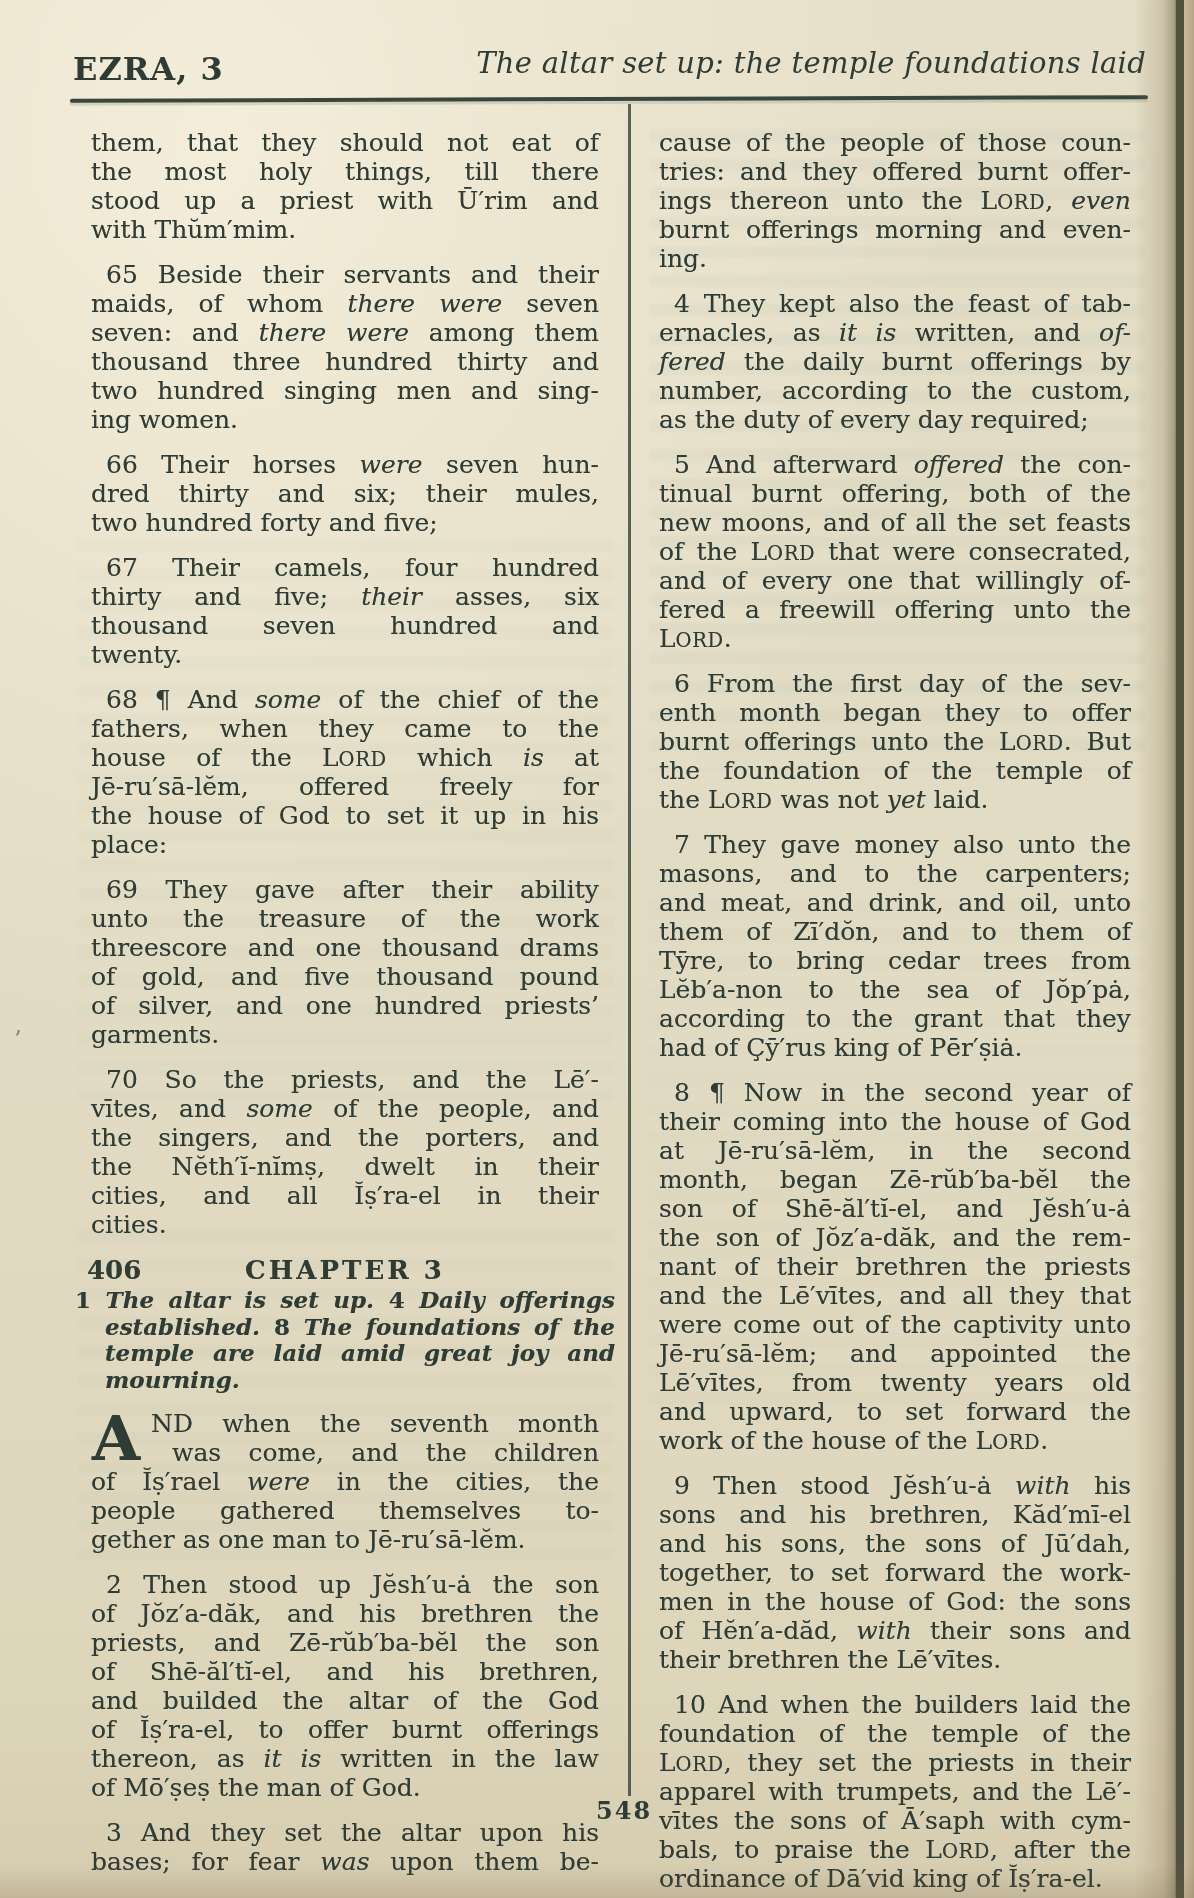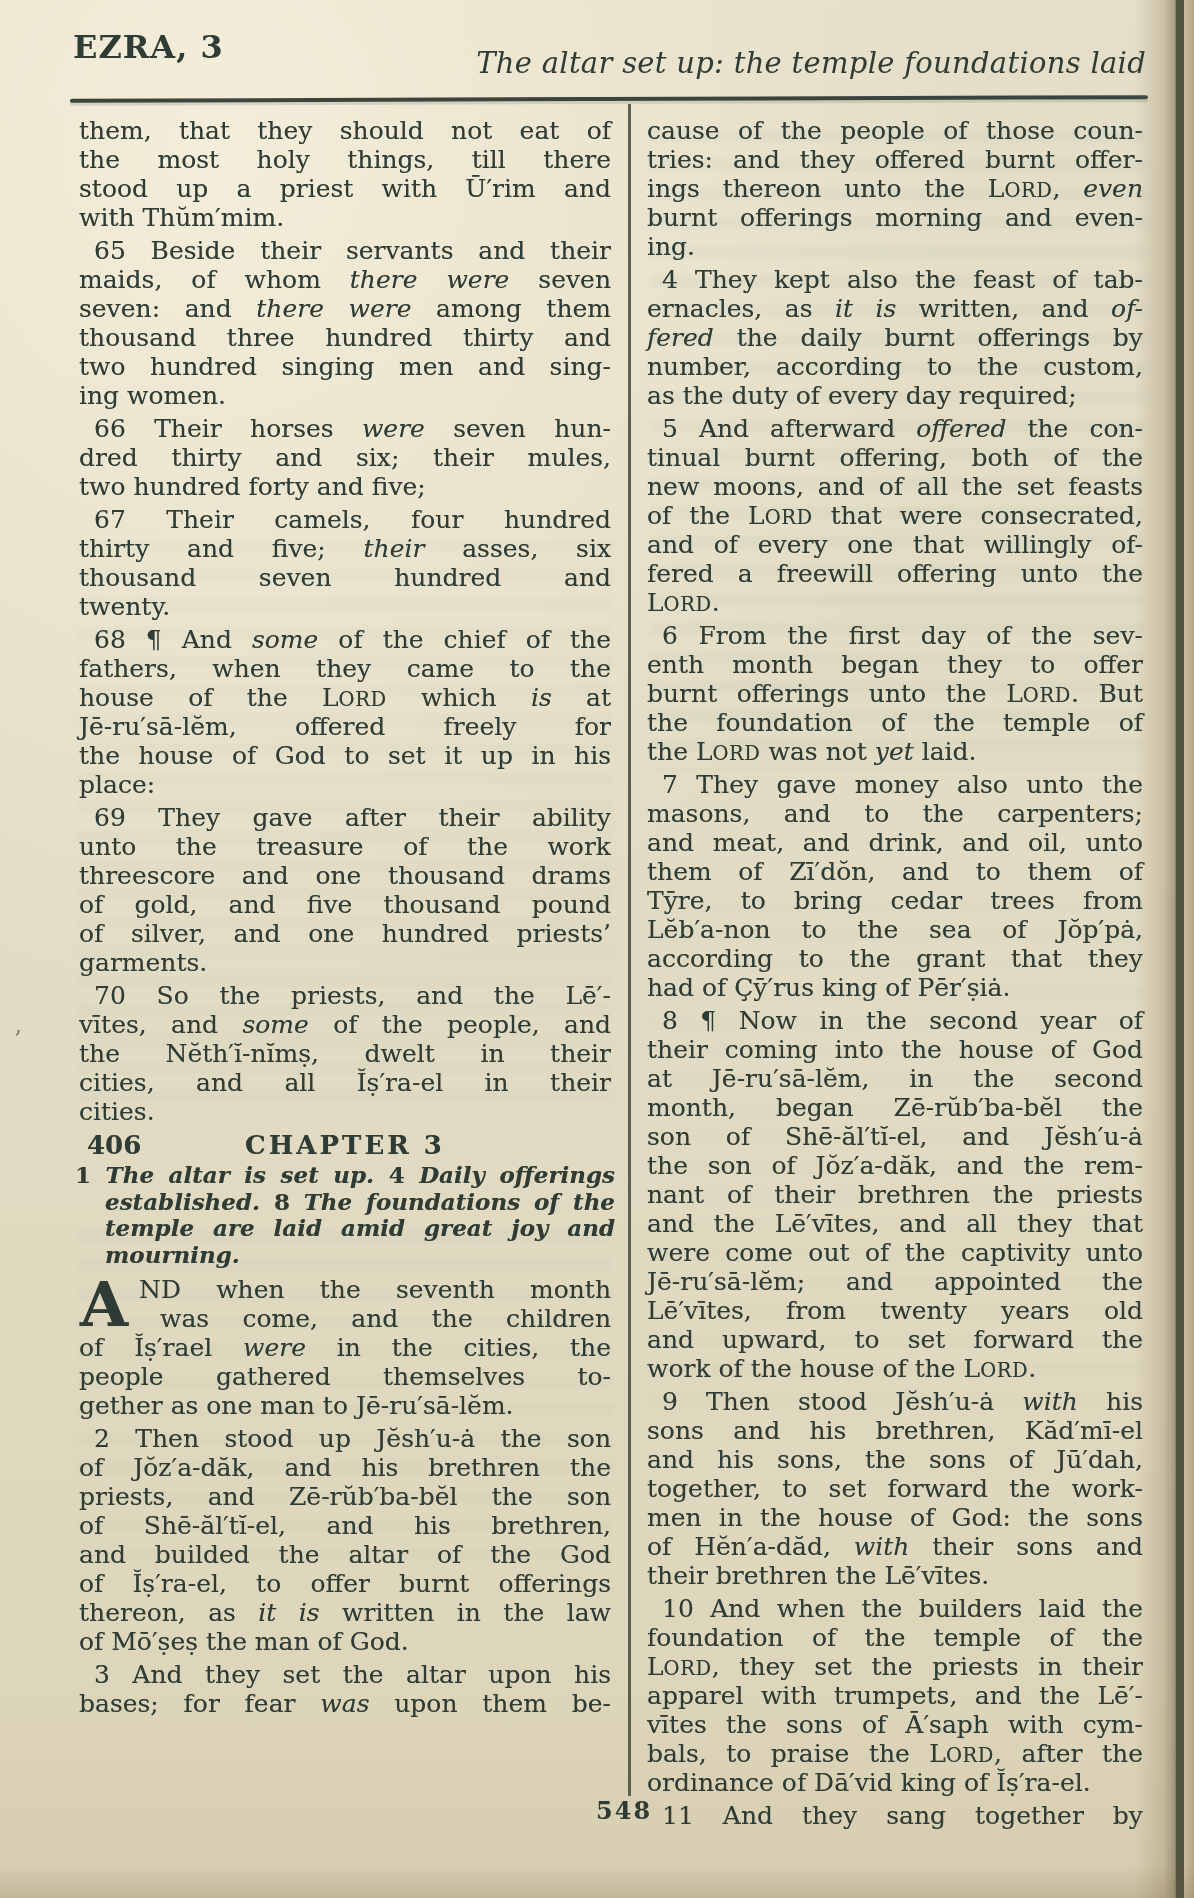--- a/index.html
+++ b/index.html
@@ -21,30 +21,30 @@
   }
   .sheet{position:absolute;inset:0;}
   
   .ghost{position:absolute;pointer-events:none;filter:blur(1.6px);
     background:repeating-linear-gradient(180deg, rgba(104,140,122,0.10) 0 12px, rgba(104,140,122,0) 12px 29px);}
   #ghost1{left:650px;top:130px;width:495px;height:640px;opacity:.55;}
   #ghost2{left:78px;top:540px;width:535px;height:560px;opacity:.38;}
   #ghost3{left:78px;top:1230px;width:535px;height:330px;opacity:.42;}
   #ghost4{left:650px;top:900px;width:495px;height:520px;opacity:.3;}
 
-  .book-header{position:absolute;left:73px;top:28px;font-size:32px;font-weight:bold;letter-spacing:1px;}
+  .book-header{position:absolute;left:73px;top:50px;font-size:32px;font-weight:bold;letter-spacing:1px;}
   .running-head{position:absolute;right:48px;top:46px;font-style:italic;font-size:29px;letter-spacing:.3px;}
   .head-rule{position:absolute;left:70px;top:97px;width:1078px;height:4px;background:var(--rule);
     border-radius:2px;box-shadow:0 3px 0 rgba(70,85,72,.16);transform:rotate(-0.2deg);}
   .col-divider{position:absolute;left:628px;top:104px;width:3px;height:1692px;background:#3f4b41;opacity:.85;}
 
   .col{position:absolute;top:112px;font-size:25px;text-shadow:0 0 .6px rgba(45,58,50,.45);}
   .col-left{left:75px;width:540px;}
   .col-right{left:643px;width:504px;}
-  .para{margin:4px;}
+  .para{margin:16px;}
   .line{height:29px;line-height:29px;text-align:justify;text-align-last:justify;}
   .endline{text-align-last:left;}
   .vindent{padding-left:15px;}
   .line i{font-style:italic;}
   .sc{font-size:.78em;letter-spacing:.6px;}
 
   .chapter-row{position:relative;height:30px;line-height:30px;}
   .chapnum{position:absolute;left:12px;top:0;font-weight:bold;font-size:26px;}
   .chaptitle{display:block;text-align:center;font-weight:bold;font-size:26px;letter-spacing:3px;}
 
@@ -124,20 +124,21 @@
         <div class="line vindent">69 They gave after their ability</div>
         <div class="line">unto the treasure of the work</div>
         <div class="line">threescore and one thousand drams</div>
         <div class="line">of gold, and five thousand pound</div>
         <div class="line">of silver, and one hundred priests’</div>
         <div class="line endline">garments.</div>
       </div>
       <div class="para">
         <div class="line vindent">70 So the priests, and the Lē′-</div>
         <div class="line">vītes, and <i>some</i> of the people, and</div>
+        <div class="line">the singers, and the porters, and</div>
         <div class="line">the Nĕth′ĭ-nĭmṣ, dwelt in their</div>
         <div class="line">cities, and all Ĭṣ′ra-el in their</div>
         <div class="line endline">cities.</div>
       </div>
       <div class="chapter-row">
         <span class="chapnum">406</span>
         <span class="chaptitle">CHAPTER 3</span>
       </div>
       <div class="summary">
         <div class="line"><i>1</i> The altar is set up. <i>4</i> Daily offerings</div>

